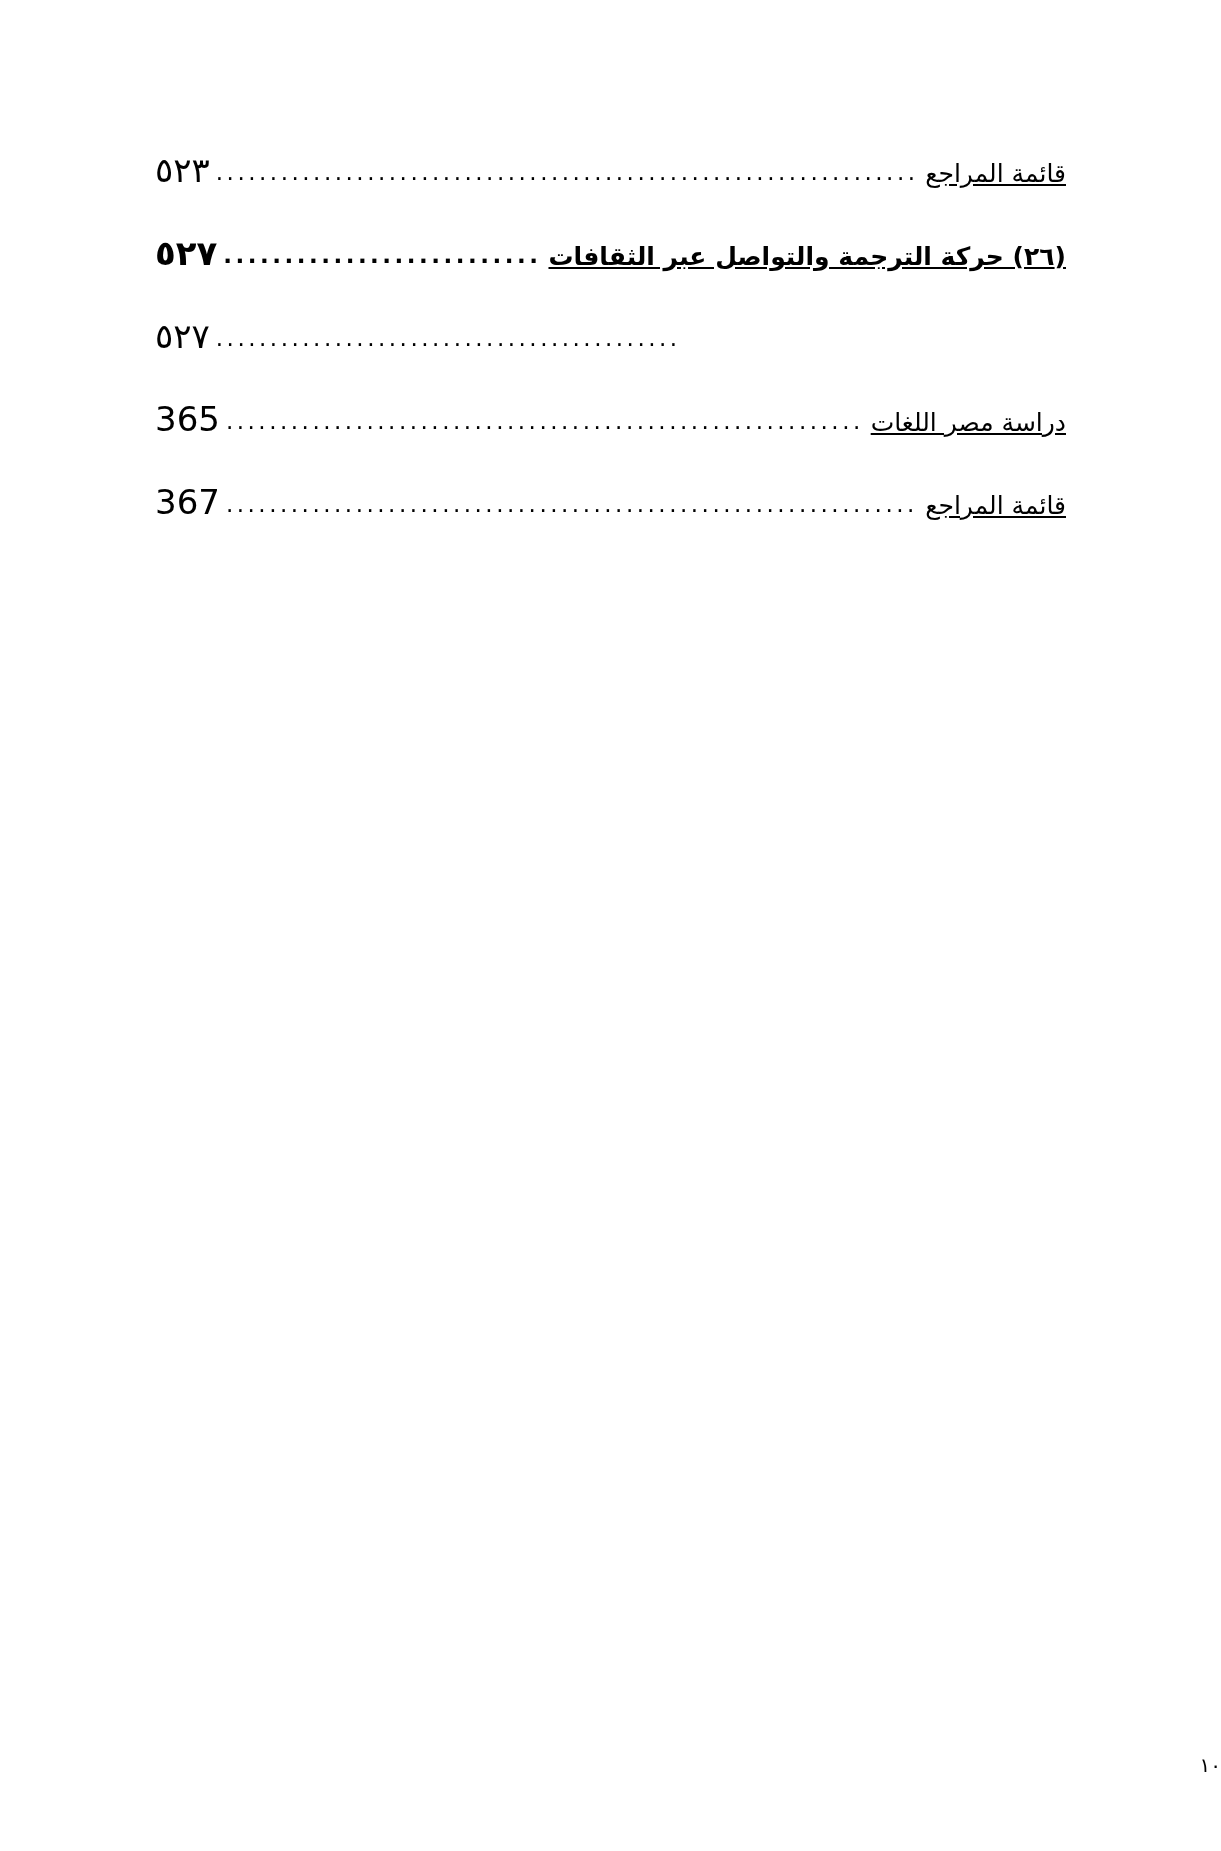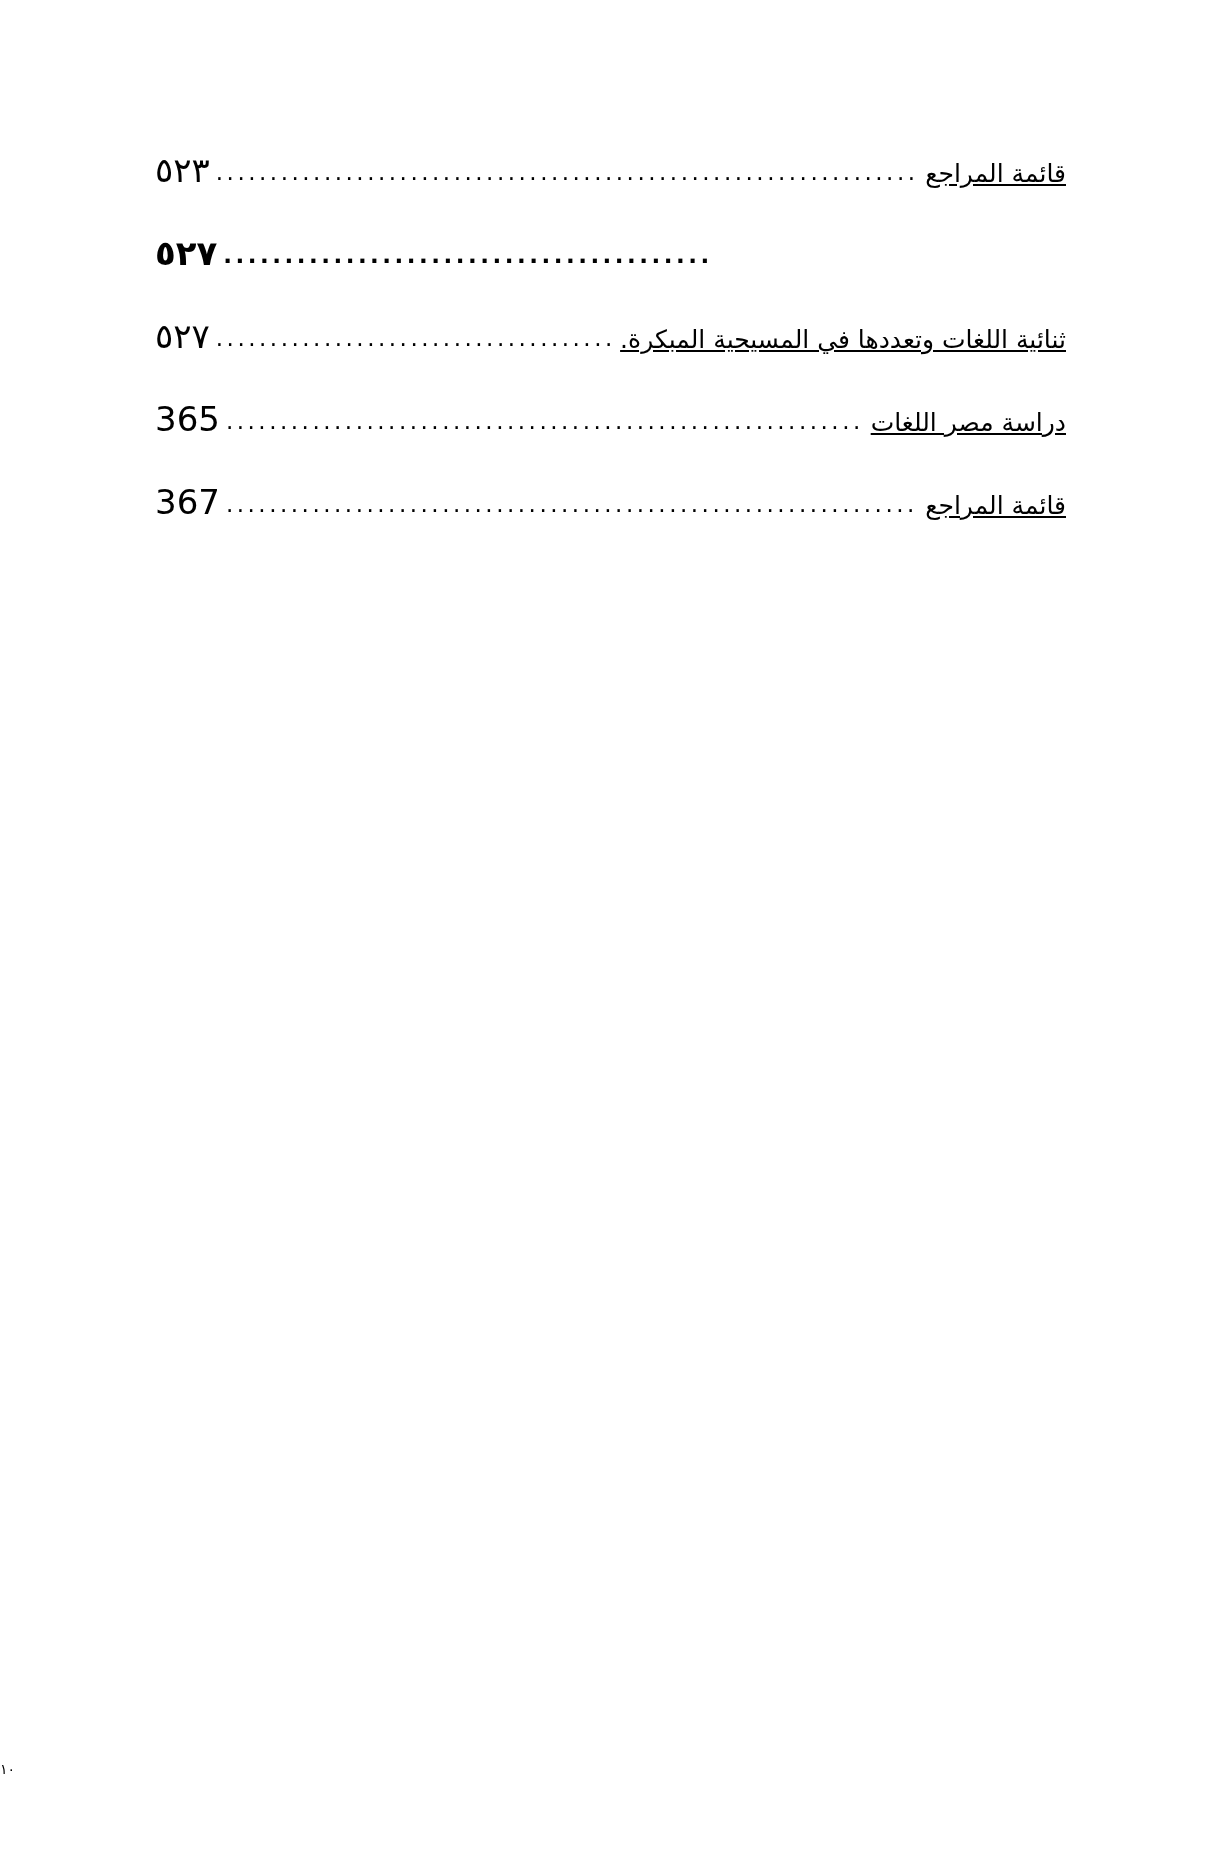--- a/index.html
+++ b/index.html
@@ -61,45 +61,45 @@
     padding-right: 4px;
     font-size: 34px;
     direction: rtl;
     unicode-bidi: isolate;
   }
   .folio {
     position: absolute;
     bottom: 74px;
     left: 0;
     right: 0;
-    text-align: left;
-    font-size: 14px;
+    text-align: right;
+    font-size: 20px;
     color: #000;
   }
 </style>
 </head>
 <body>
 
 <div class="page">
 
   <div class="toc">
 
     <div class="toc-entry">
       <span class="entry-title">قائمة المراجع</span>
       <span class="entry-dots">........................................................................</span>
       <span class="entry-page">٥٢٣</span>
     </div>
 
     <div class="toc-entry bold">
+      <span class="entry-title">(٢٦) حركة الترجمة والتواصل عبر الثقافات</span>
       <span class="entry-dots">........................................</span>
       <span class="entry-page">٥٢٧</span>
     </div>
 
     <div class="toc-entry">
-      <span class="entry-title">ثنائية اللغات وتعددها في المسيحية المبكرة.</span>
       <span class="entry-dots">...........................................</span>
       <span class="entry-page">٥٢٧</span>
     </div>
 
     <div class="toc-entry">
       <span class="entry-title">دراسة مصر اللغات</span>
       <span class="entry-dots">.................................................................</span>
       <span class="entry-page">365</span>
     </div>
 

